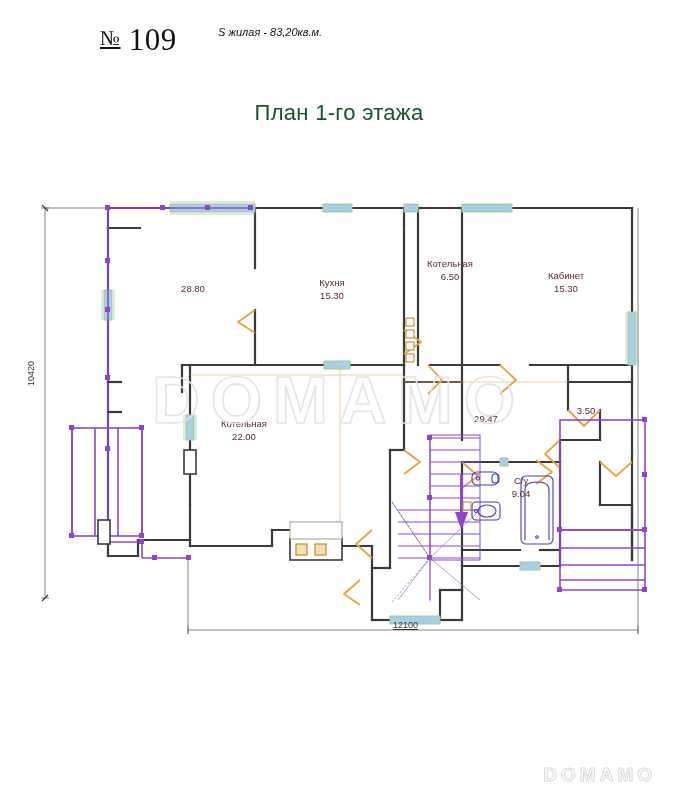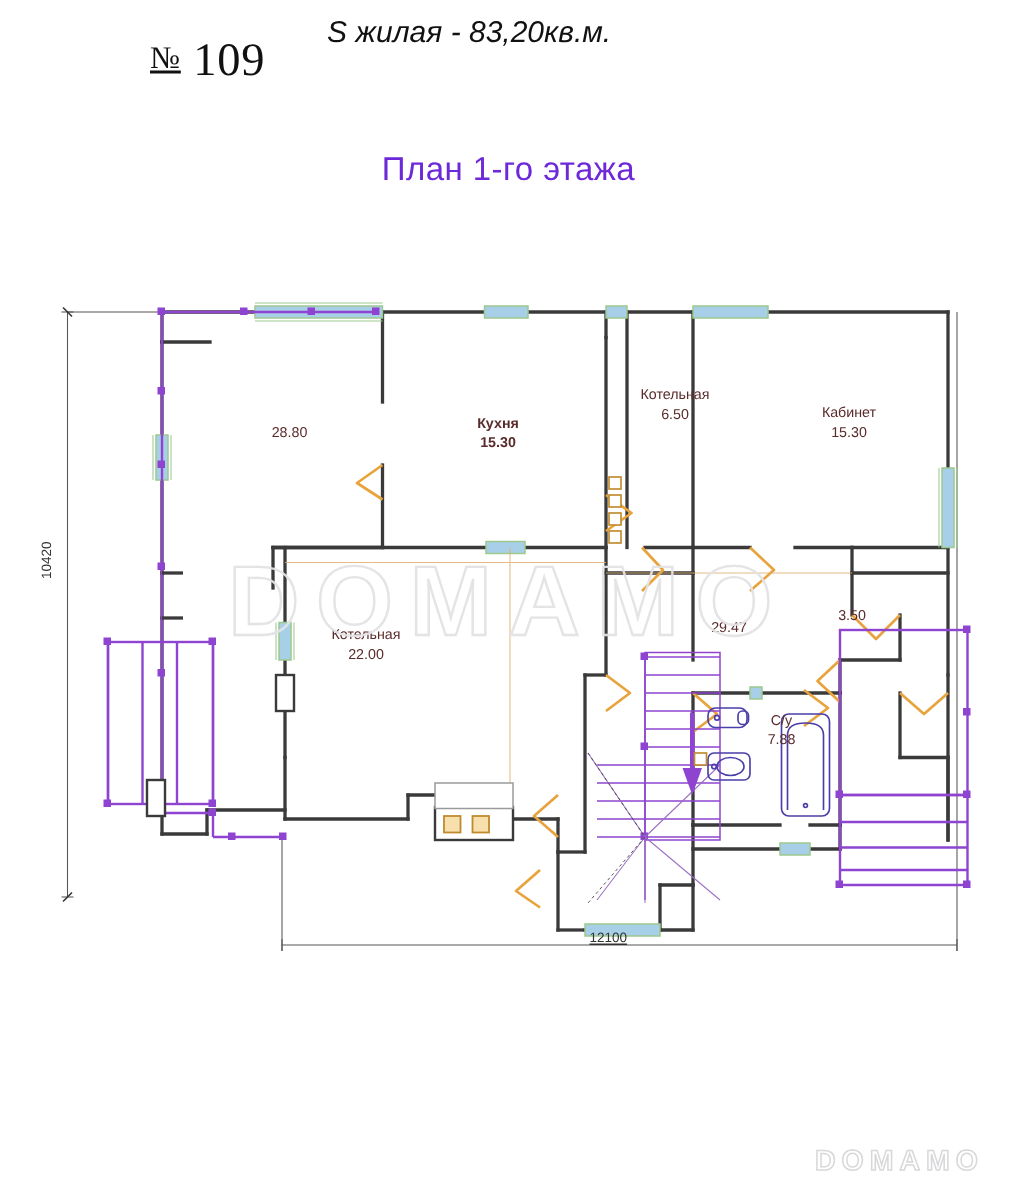--- a/index.html
+++ b/index.html
@@ -30,35 +30,35 @@
     letter-spacing: 0.5px;
     white-space: nowrap;
   }
   #plan-number .sup {
     font-size: 21px;
     vertical-align: 5px;
     text-decoration: underline;
   }
   #areas {
     position: absolute;
-    left: 218px; top: 12px;
+    left: 218px; top: 22px;
     font-family: "Liberation Sans", sans-serif;
     font-style: italic;
-    font-size: 20px;
+    font-size: 11px;
     color: #111111;
     line-height: 20px;
     white-space: nowrap;
   }
   #plan-title {
     position: absolute;
     left: 0; top: 100px;
     width: 678px;
     text-align: center;
     font-size: 22px;
-    color: #6d28d9;
+    color: #14532d;
     letter-spacing: 0.3px;
   }
 
   
   #drawing {
     position: absolute;
     left: 0; top: 150px;
     width: 678px; height: 520px;
   }
   #drawing svg { display: block; }
@@ -450,45 +450,45 @@
   </g>
 
 </svg>
 </div>
 
 <div>
   <div class="room-label" style="left:162px; top:283px;margin-left:31px;">
     <span class="rm-name"></span>
     <span class="rm-area">28.80</span>
   </div>
-  <div class="room-label" style="left:332px; top:277px;font-weight:bold;">
+  <div class="room-label" style="left:332px; top:277px;">
     <span class="rm-name">Кухня</span>
     <span class="rm-area">15.30</span>
   </div>
   <div class="room-label" style="left:440px; top:258px;padding-left:20px;">
     <span class="rm-name">Котельная</span>
     <span class="rm-area">6.50</span>
   </div>
   <div class="room-label" style="left:554px; top:270px;margin-left:12px;">
     <span class="rm-name">Кабинет</span>
     <span class="rm-area">15.30</span>
   </div>
   <div class="room-label" style="left:244px; top:418px;">
     <span class="rm-name">Котельная</span>
     <span class="rm-area">22.00</span>
   </div>
   <div class="room-label" style="left:486px; top:413px;">
     <span class="rm-area">29.47</span>
   </div>
-  <div class="room-label" style="left:568px; top:405px;">
+  <div class="room-label" style="left:586px; top:405px;">
     <span class="rm-area">3.50</span>
   </div>
   <div class="room-label" style="left:521px; top:475px;">
     <span class="rm-name">С/у</span>
-    <span class="rm-area">7.88</span>
+    <span class="rm-area">9.04</span>
   </div>
 </div>
 
 <div class="dim-label" id="dim-vertical">10420</div>
 <div class="dim-label" id="dim-horizontal">12100</div>
 
 <div id="watermark-center">DOMAMO</div>
 <div id="watermark-footer">DOMAMO</div>
 
 </body></html>

